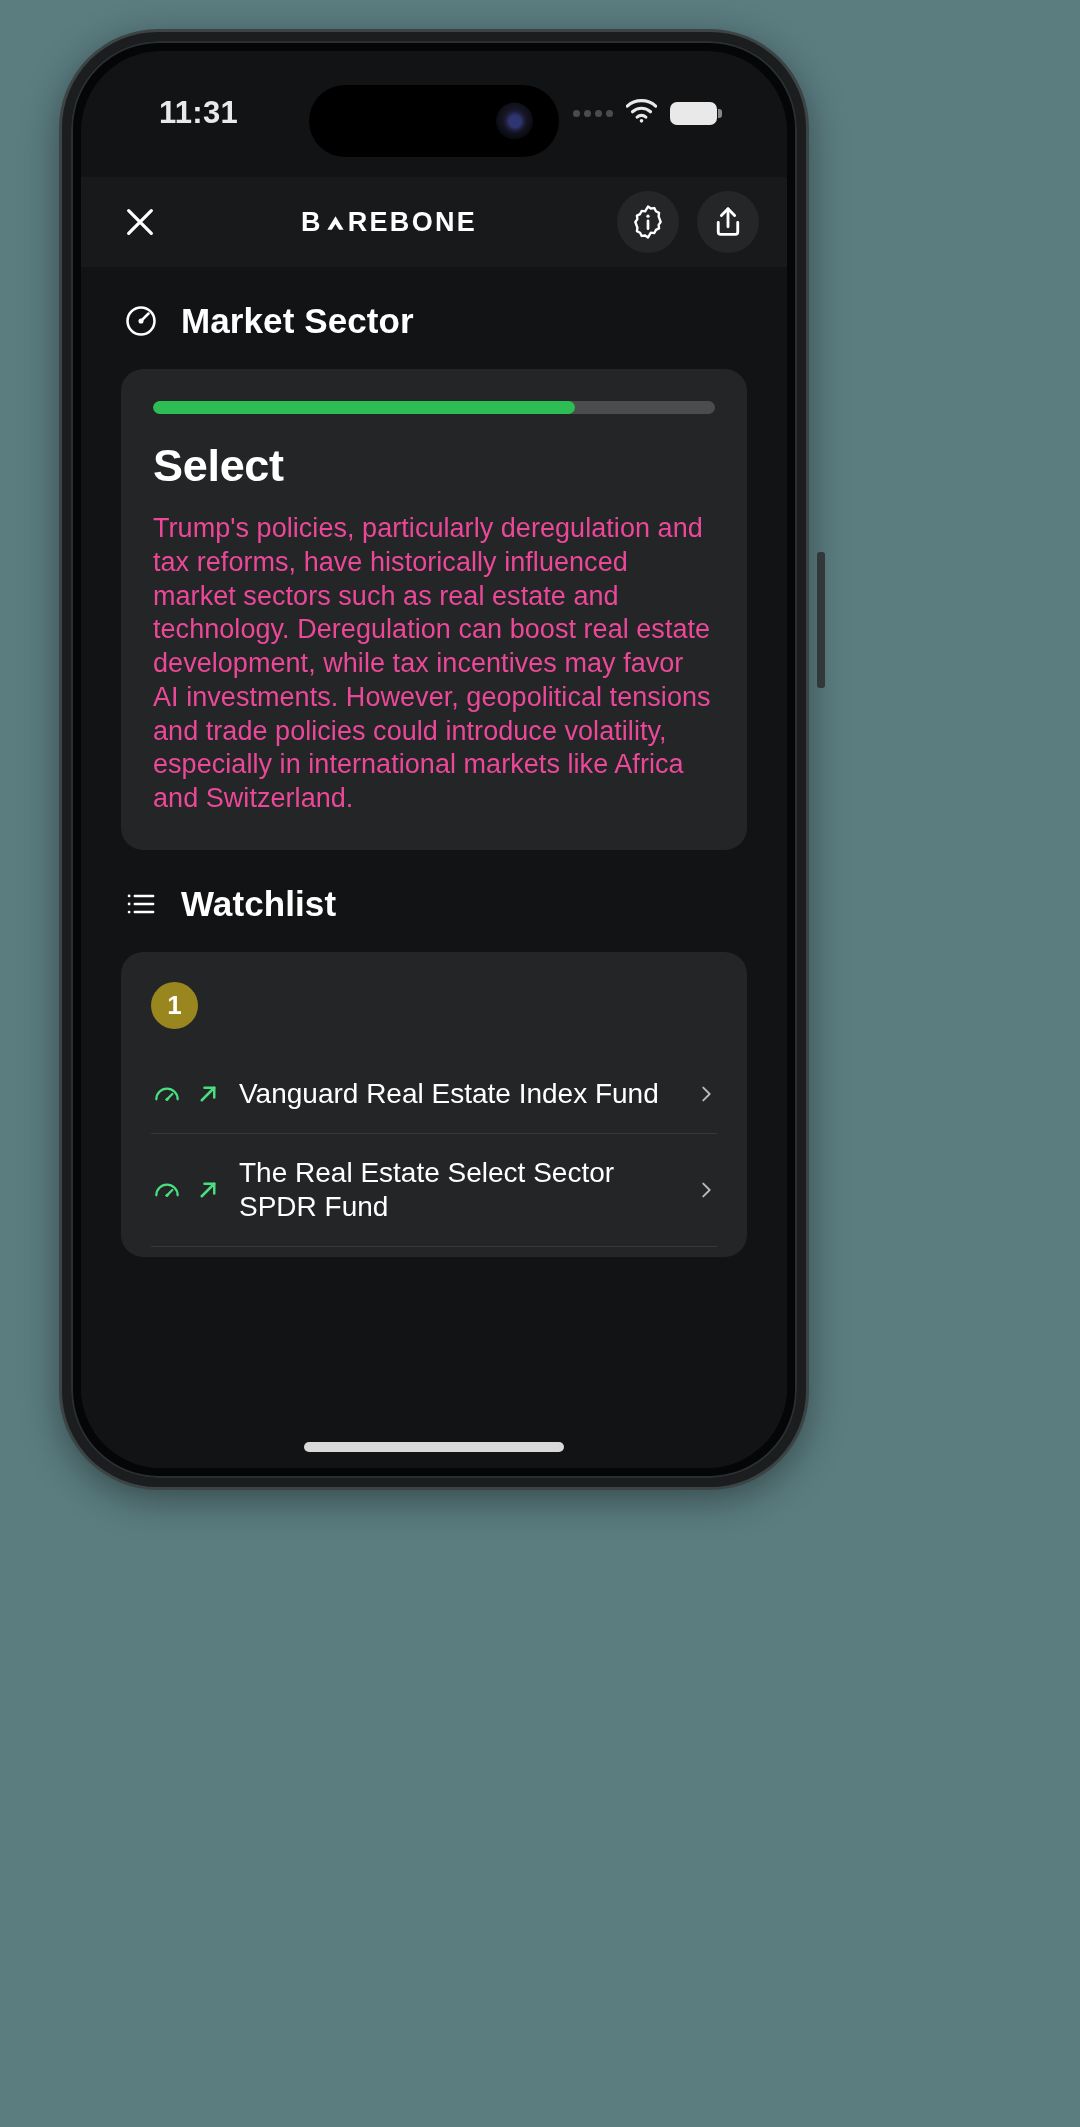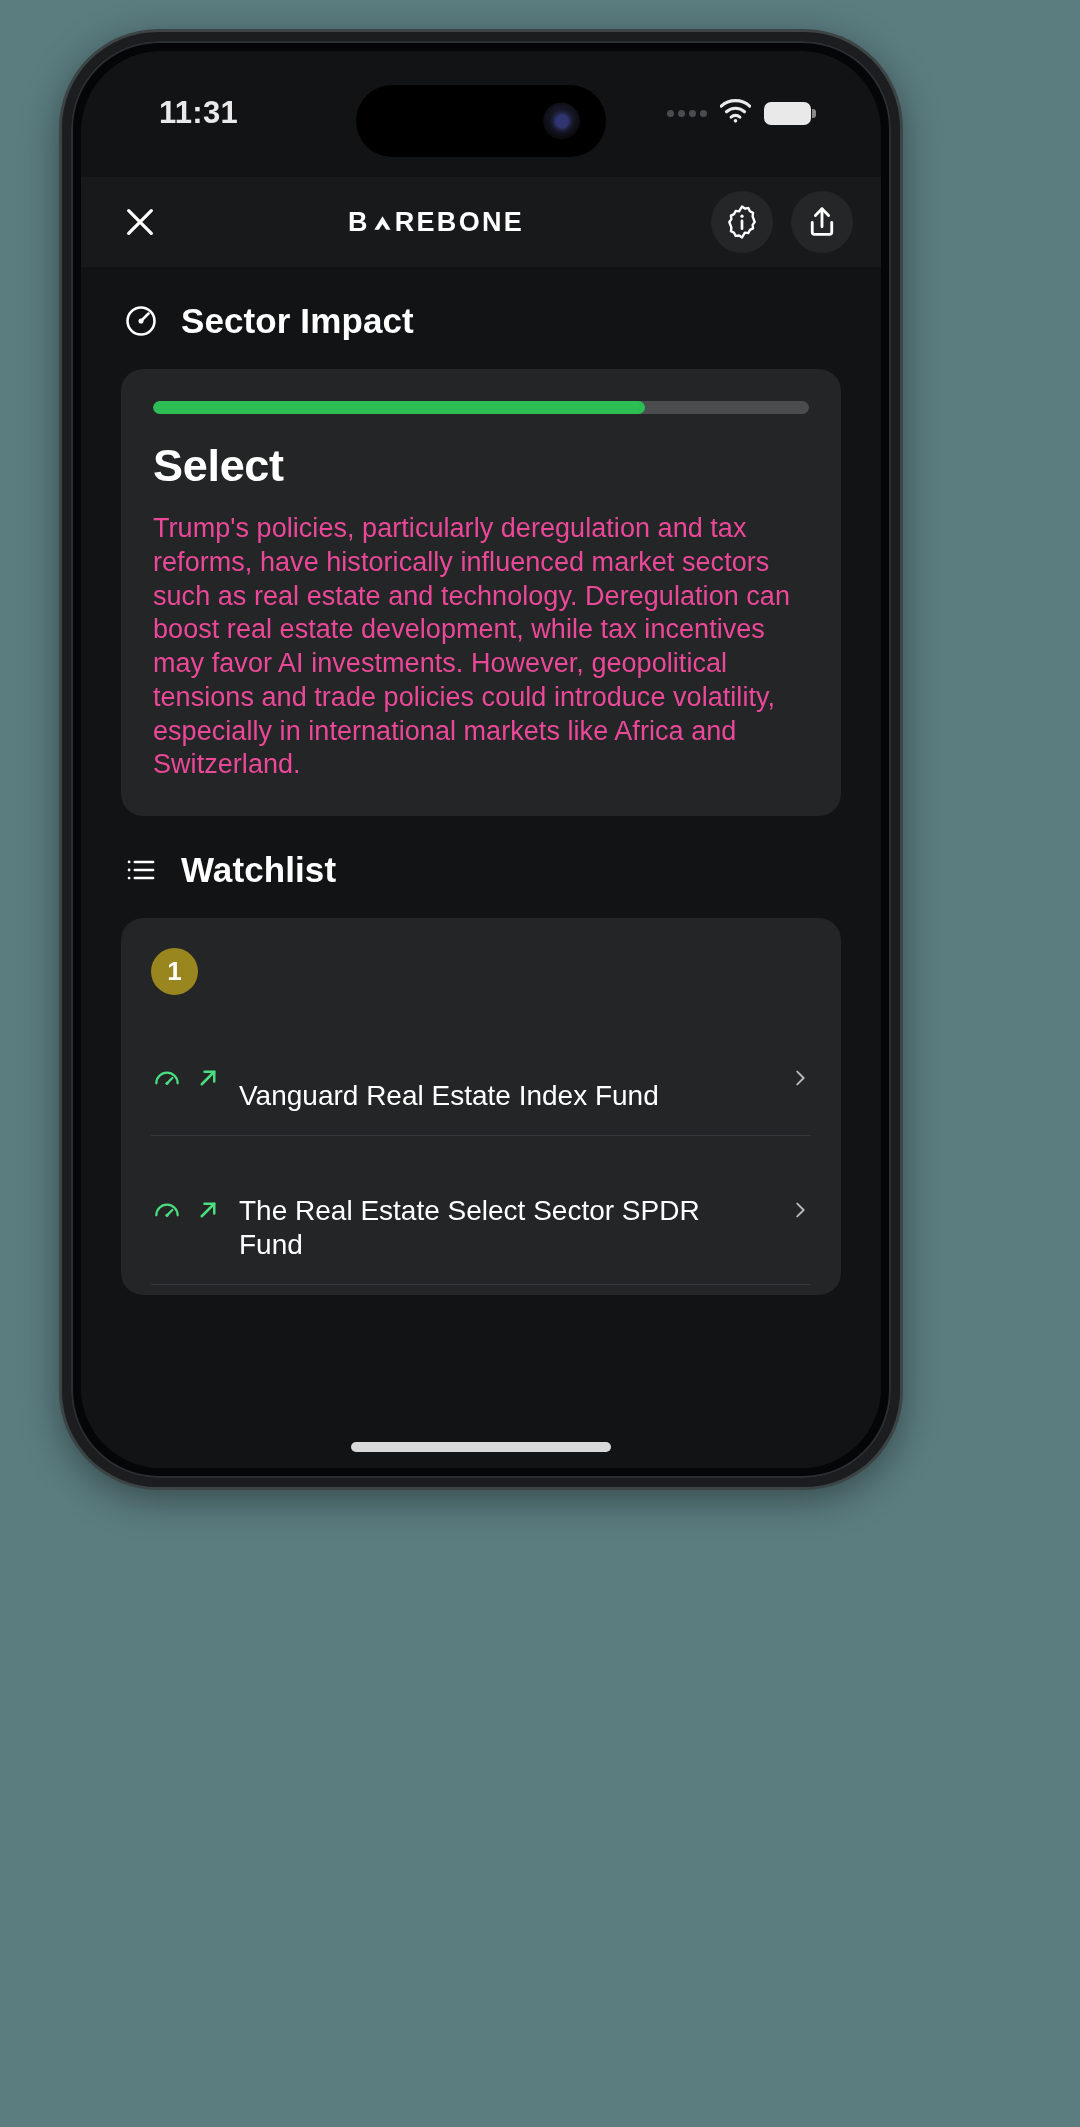--- a/index.html
+++ b/index.html
@@ -12,21 +12,21 @@
   
   .backdrop{
     position:absolute; inset:0;
     background:#5b7d80;
   }
 
   
   .device{
     position:absolute;
     left:62px; top:32px;
-    width:838px; height:1455px;
+    width:744px; height:1455px;
     border-radius:96px;
     background:#1b1d1e;
     box-shadow:0 0 0 3px #3c4446, 0 10px 40px rgba(0,0,0,.45);
   }
   .device-inner-ring{
     position:absolute; left:9px; top:9px; right:9px; bottom:9px;
     border-radius:88px;
     background:#050607;
     box-shadow:inset 0 0 0 2px #2a2f31;
   }
@@ -187,21 +187,20 @@
     display:flex; align-items:center; gap:0;
     padding:22px 0 22px 0;
     border-bottom:1px solid #35383a;
     cursor:pointer;
   }
   .wl-row .g-ico{ width:42px; flex:none; display:flex; align-items:center; }
   .wl-row .a-ico{ width:46px; flex:none; display:flex; align-items:center; }
   .wl-row .wl-name{
     flex:1; font-size:28px; color:#fff; line-height:1.22;
     padding-right:16px;
-    margin-top:36px;
   }
   .wl-row .chev{ width:26px; flex:none; display:flex; align-items:center;
                  justify-content:flex-end; }
 
   .research-card{
     background:#232526; border-radius:22px;
     padding:30px;
   }
   .research-btn{
     width:100%; height:88px; border-radius:44px;
@@ -295,21 +294,21 @@
     <div class="content">
 
       <div class="section-head">
         <span class="shead-icon">
           <svg width="36" height="36" viewBox="0 0 24 24" fill="none">
             <circle cx="12" cy="12" r="9" stroke="#fff" stroke-width="1.7"></circle>
             <path d="M12 12l5-5" stroke="#fff" stroke-width="1.7" stroke-linecap="round"></path>
             <circle cx="12" cy="12" r="1.7" fill="#fff"></circle>
           </svg>
         </span>
-        <span class="shead-title">Sector Impact</span>
+        <span class="shead-title">Market Sector</span>
       </div>
 
       <div class="card">
         <div class="progress-track">
           <div class="progress-fill" id="impactFill" style="width: 75%; background: rgb(44, 190, 85);"></div>
         </div>
         <div class="impact-label">Select</div>
         <div class="impact-body">Trump's policies, particularly deregulation and tax reforms, have historically influenced market sectors such as real estate and technology. Deregulation can boost real estate development, while tax incentives may favor AI investments. However, geopolitical tensions and trade policies could introduce volatility, especially in international markets like Africa and Switzerland.</div>
       </div>
 

